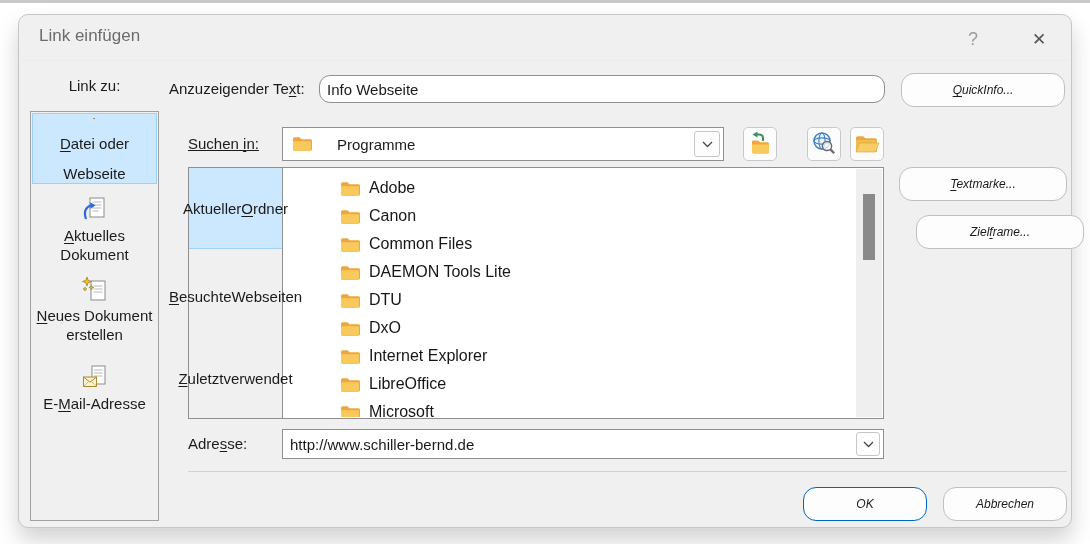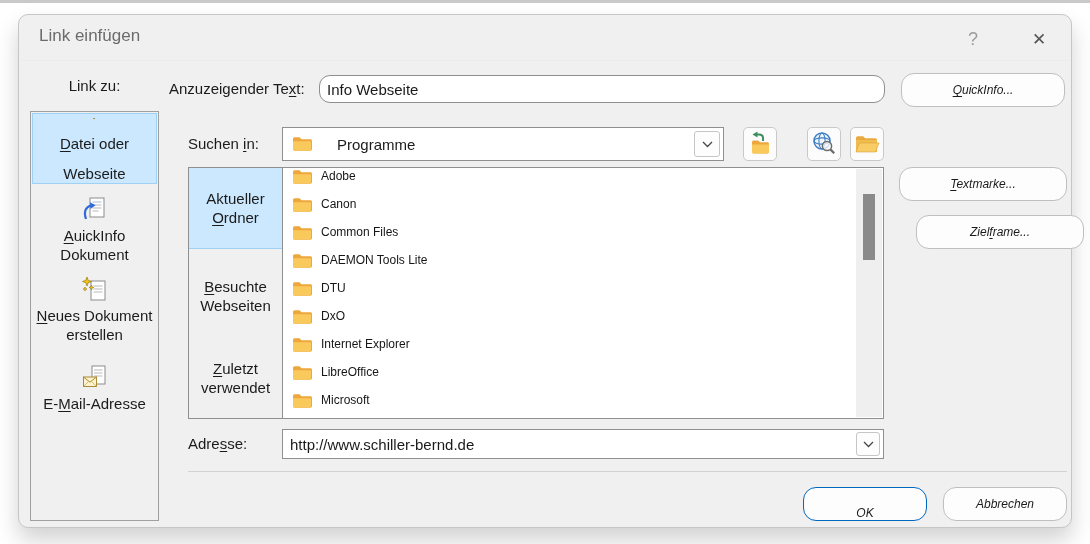--- a/index.html
+++ b/index.html
@@ -27,30 +27,30 @@
   .sidebar-box { position:absolute; left:11px; top:96px; width:129px; height:410px; border:1px solid #a0a0a0; background:#f0f0f0; }
   .nav-item { position:absolute; left:1px; width:125px; display:flex; flex-direction:column; align-items:center; padding-top:4px; font-size:15px; line-height:19px; text-align:center; cursor:default; }
   .nav-item.selected { background:#cbe8ff; border:1px solid #9fd1f7; left:1px; width:125px;gap:11px; }
   .nav-item svg { margin-bottom:3px; }
 
   .field { position:absolute; background:#fff; border:1px solid #8f8f8f; display:flex; align-items:center; }
   .field input { border:none; outline:none; background:transparent; font-family:inherit; font-size:15px; color:#1a1a1a; width:100%; padding:0 7px; }
   .chevbox { position:absolute; top:50%; transform:translateY(-50%); background:#fdfdfd; border:1px solid #c6c6c6; border-radius:3px; display:flex; align-items:center; justify-content:center; }
 
   .btn { position:absolute; background:#fdfdfd; border:1px solid #bfbfbf; border-radius:13px; font-size:12px; display:flex; align-items:center; justify-content:center; cursor:default;font-style:italic; }
-  .btn.primary { border:1.5px solid #0067c0;align-items:flex-end; }
+  .btn.primary { border:1.5px solid #0067c0; }
 
   .tool { position:absolute; width:34px; height:34px; background:#fcfcfc; border:1px solid #c9c9c9; border-radius:5px; display:flex; align-items:center; justify-content:center; }
 
   .browser { position:absolute; left:169px; top:152px; width:696px; height:252px; background:#fff; border:1px solid #8f8f8f; }
   .tabs { position:absolute; left:0; top:0; width:94px; height:100%; background:#f0f0f0; border-right:1px solid #8f8f8f; }
-  .tab { position:absolute; left:0; width:93px; display:flex; flex-direction:column; align-items:center; justify-content:center; font-size:15px; line-height:19px; text-align:center; }
+  .tab { position:absolute; left:0; width:93px; display:flex; flex-direction:row; align-items:center; justify-content:center; font-size:15px; line-height:19px; text-align:center; }
   .tab.selected { background:#cbe8ff; border-bottom:1px solid #9fd1f7; }
   .rows { position:absolute; left:95px; top:1px; right:28px; bottom:1px; overflow:hidden; }
-  .row { display:flex; align-items:flex-start; height:28px; padding-left:8px; gap:9px; font-size:12px; color:#161616; }
+  .row { display:flex; align-items:flex-end; height:28px; padding-left:8px; gap:9px; font-size:16px; color:#161616;margin-left:48px; }
   .row svg { flex:none; }
   .scrolltrack { position:absolute; right:1px; top:1px; width:26px; height:calc(100% - 2px); background:#efefef; }
   .scrollthumb { position:absolute; left:7px; top:25px; width:12px; height:66px; background:#8a8a8a; }
 
   .sep { position:absolute; left:169px; top:456px; width:879px; height:1px; background:#d2d2d2; }
 </style>
 </head>
 <body>
 
 <div class="topstrip"></div>
@@ -80,21 +80,21 @@
     <div class="nav-item" style="top:80px;height:76px;">
       <svg width="27" height="27" viewBox="0 0 27 27">
         <rect x="9" y="2" width="14" height="19" fill="#fff" stroke="#8b8b8b"></rect>
         <line x1="11.5" y1="6" x2="20.5" y2="6" stroke="#a9bede"></line>
         <line x1="11.5" y1="9" x2="20.5" y2="9" stroke="#b9b9b9"></line>
         <line x1="11.5" y1="12" x2="20.5" y2="12" stroke="#b9b9b9"></line>
         <line x1="11.5" y1="15" x2="17.5" y2="15" stroke="#b9b9b9"></line>
         <path d="M5 23 C2.5 16 4.5 11 10 9.5" stroke="#2f6bd8" stroke-width="2.2" fill="none"></path>
         <polygon points="9,6.2 14.5,9.3 9.5,13" fill="#2f6bd8"></polygon>
       </svg>
-      <span><span></span><span class="u">A</span><span>uickInfo</span></span>
+      <span><span></span><span class="u">A</span><span>ktuelles</span></span>
       <span><span>Dokument</span><span class="u"></span><span></span></span>
     </div>
     <div class="nav-item" style="top:156px;height:76px;justify-content:flex-end;">
       <svg width="27" height="27" viewBox="0 0 27 27">
         <rect x="10" y="5" width="14" height="19" fill="#fff" stroke="#8b8b8b"></rect>
         <line x1="12.5" y1="10" x2="21.5" y2="10" stroke="#b9b9b9"></line>
         <line x1="12.5" y1="13" x2="21.5" y2="13" stroke="#b9b9b9"></line>
         <line x1="12.5" y1="16" x2="21.5" y2="16" stroke="#b9b9b9"></line>
         <path d="M6 1 L7.2 4.3 L10.5 5.5 L7.2 6.7 L6 10 L4.8 6.7 L1.5 5.5 L4.8 4.3 Z" fill="#f4c211" stroke="#8a6d00" stroke-width="0.6"></path>
         <path d="M10.5 9 L11.2 10.8 L13 11.5 L11.2 12.2 L10.5 14 L9.8 12.2 L8 11.5 L9.8 10.8 Z" fill="#f4c211" stroke="#8a6d00" stroke-width="0.5"></path>
@@ -118,21 +118,21 @@
   </div>
 
   <div class="lbl" style="position:absolute;left:150px;top:60px;height:28px;line-height:28px;"><span>Anzuzeigender Te</span><span class="u">x</span><span>t:</span></div>
   <div class="field" style="left:300px;top:60px;width:566px;height:28px;border-radius:11px;">
     <input type="text" value="Info Webseite" style="">
   </div>
   <div class="btn" style="left:882px;top:58px;width:164px;height:34px;">
     <span><span></span><span class="u">Q</span><span>uickInfo...</span></span>
   </div>
 
-  <div class="lbl" style="position:absolute;left:169px;top:112px;height:34px;line-height:34px;"><span>Suchen </span><span class="u">i</span><span>n:</span></div>
+  <div class="lbl" style="position:absolute;left:169px;top:112px;height:34px;line-height:34px;text-decoration:underline;"><span>Suchen </span><span class="u">i</span><span>n:</span></div>
   <div class="field" style="left:263px;top:112px;width:442px;height:34px;">
     <svg width="20" height="16" viewBox="0 0 20 16" style="margin-left:9px;flex:none;">
       <path d="M1 3c0-1 .7-1.7 1.6-1.7h4.9l2 2h8.9c.9 0 1.6.7 1.6 1.6V13c0 1-.7 1.7-1.6 1.7H2.6C1.7 14.7 1 14 1 13z" fill="#eda73c"></path>
       <path d="M1 5.2h18v7.8c0 .9-.7 1.6-1.6 1.6H2.6c-.9 0-1.6-.7-1.6-1.6z" fill="#f9c95c"></path>
     </svg>
     <span style="font-size:15px;margin-left:25px;">Programme</span>
     <div class="chevbox" style="right:3px;width:26px;height:26px;">
       <svg width="11" height="7" viewBox="0 0 11 7">
           <path d="M1 1l4.5 4.5L10 1" stroke="#474747" stroke-width="1.3" fill="none"></path>
         </svg>

